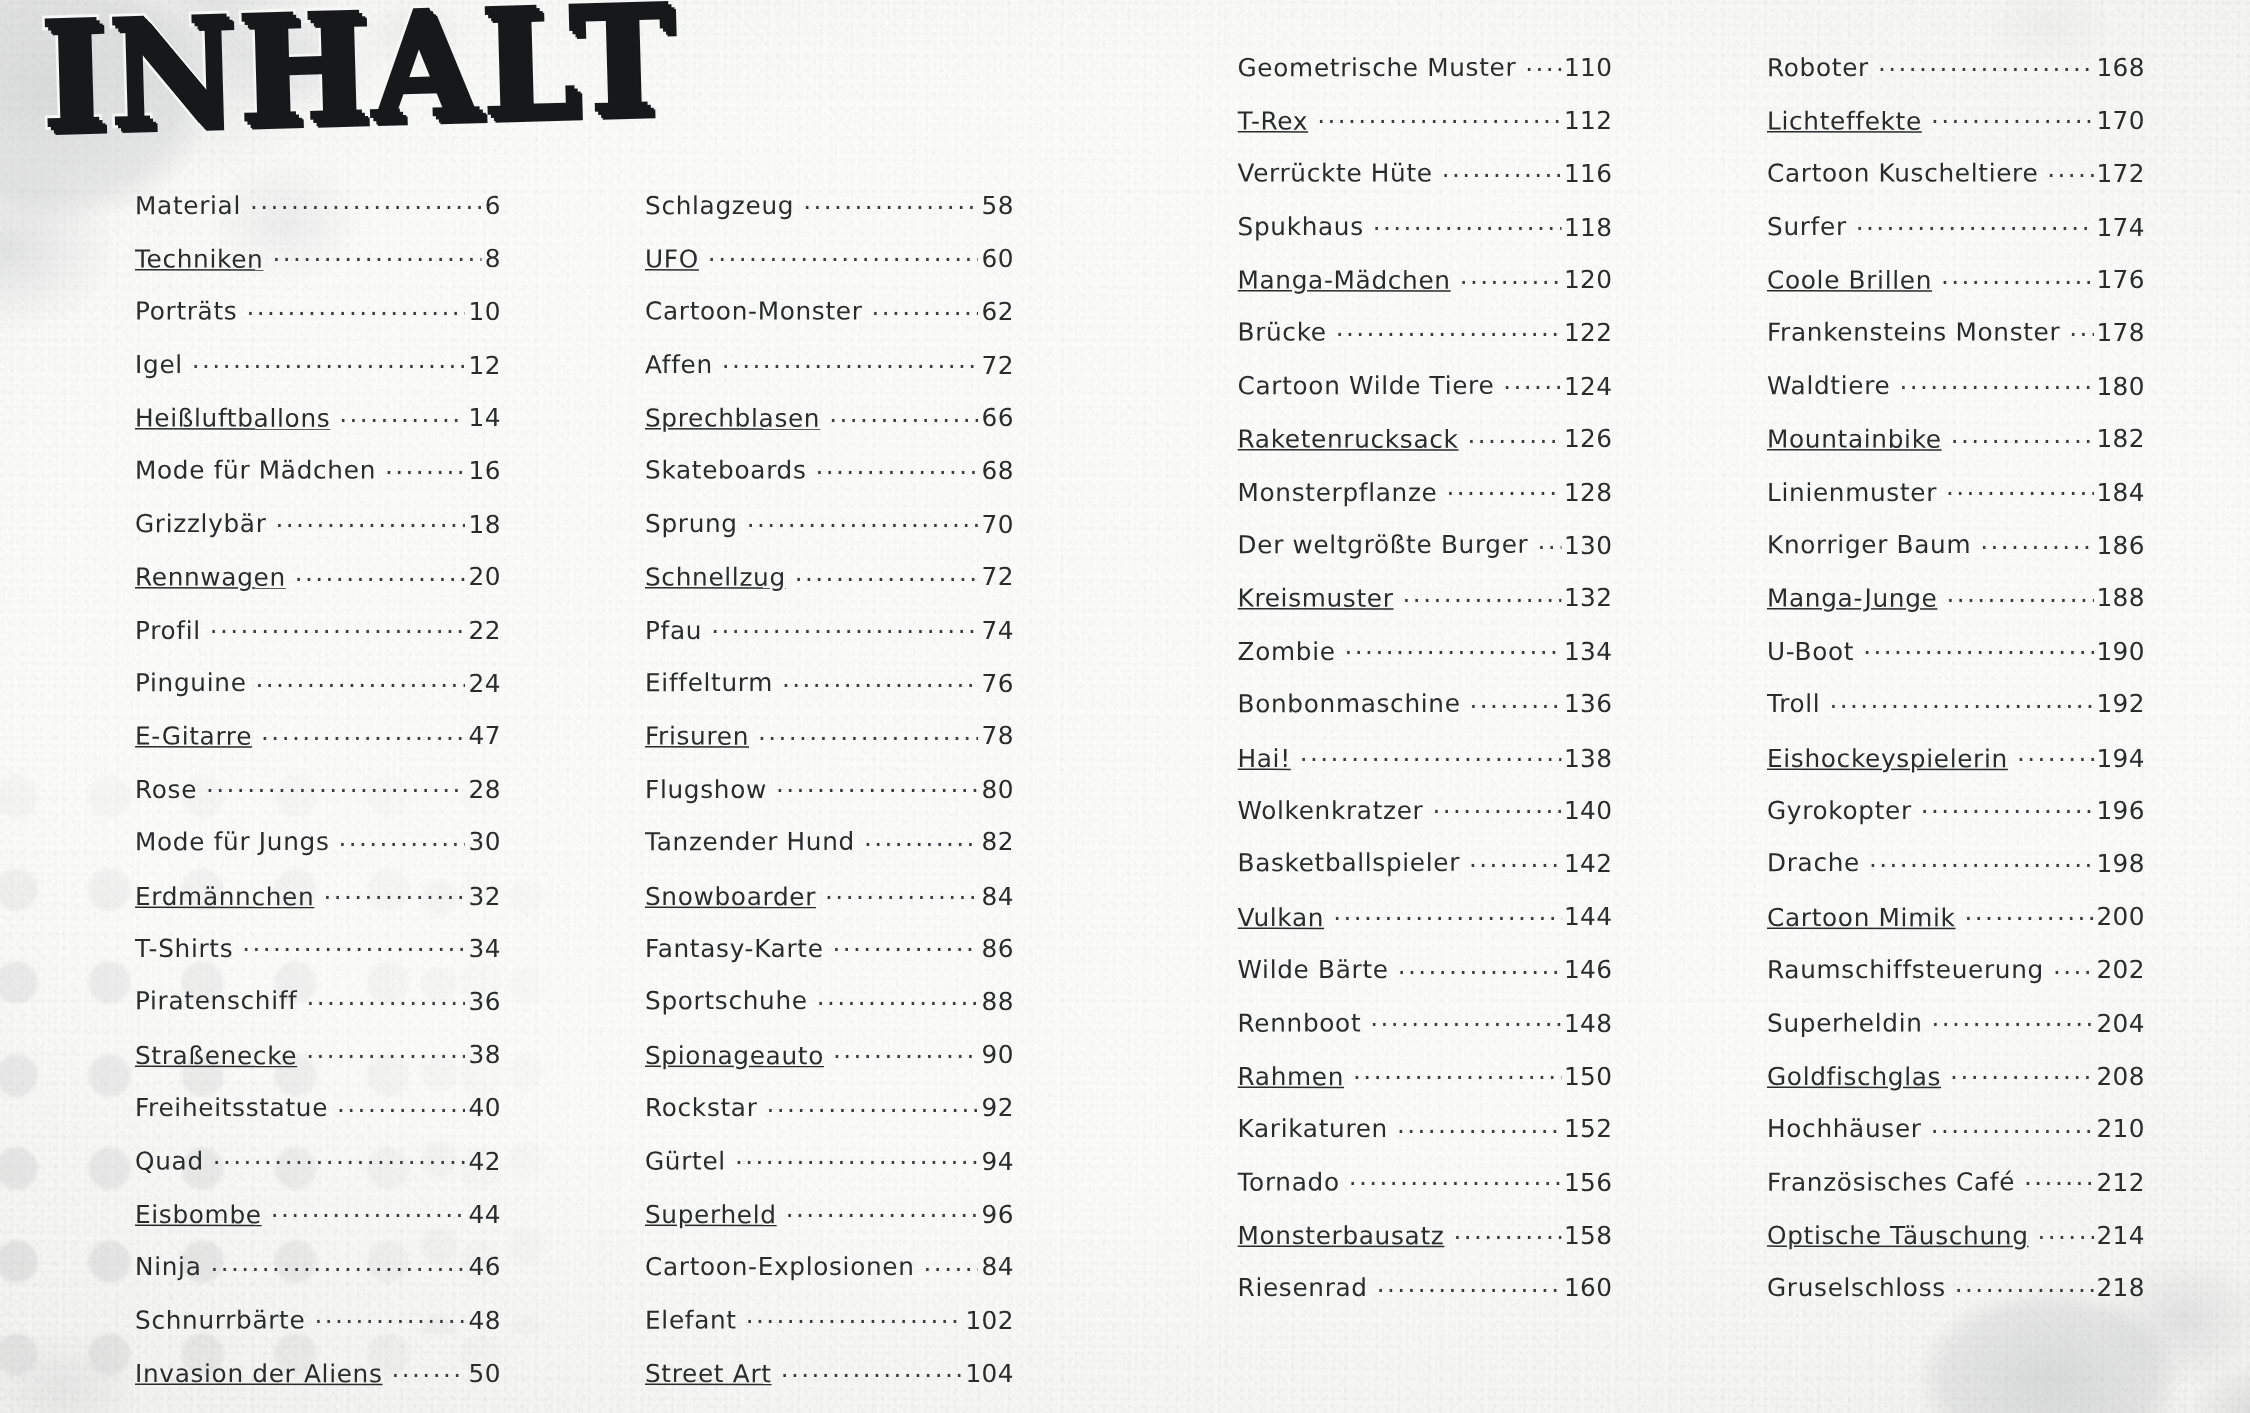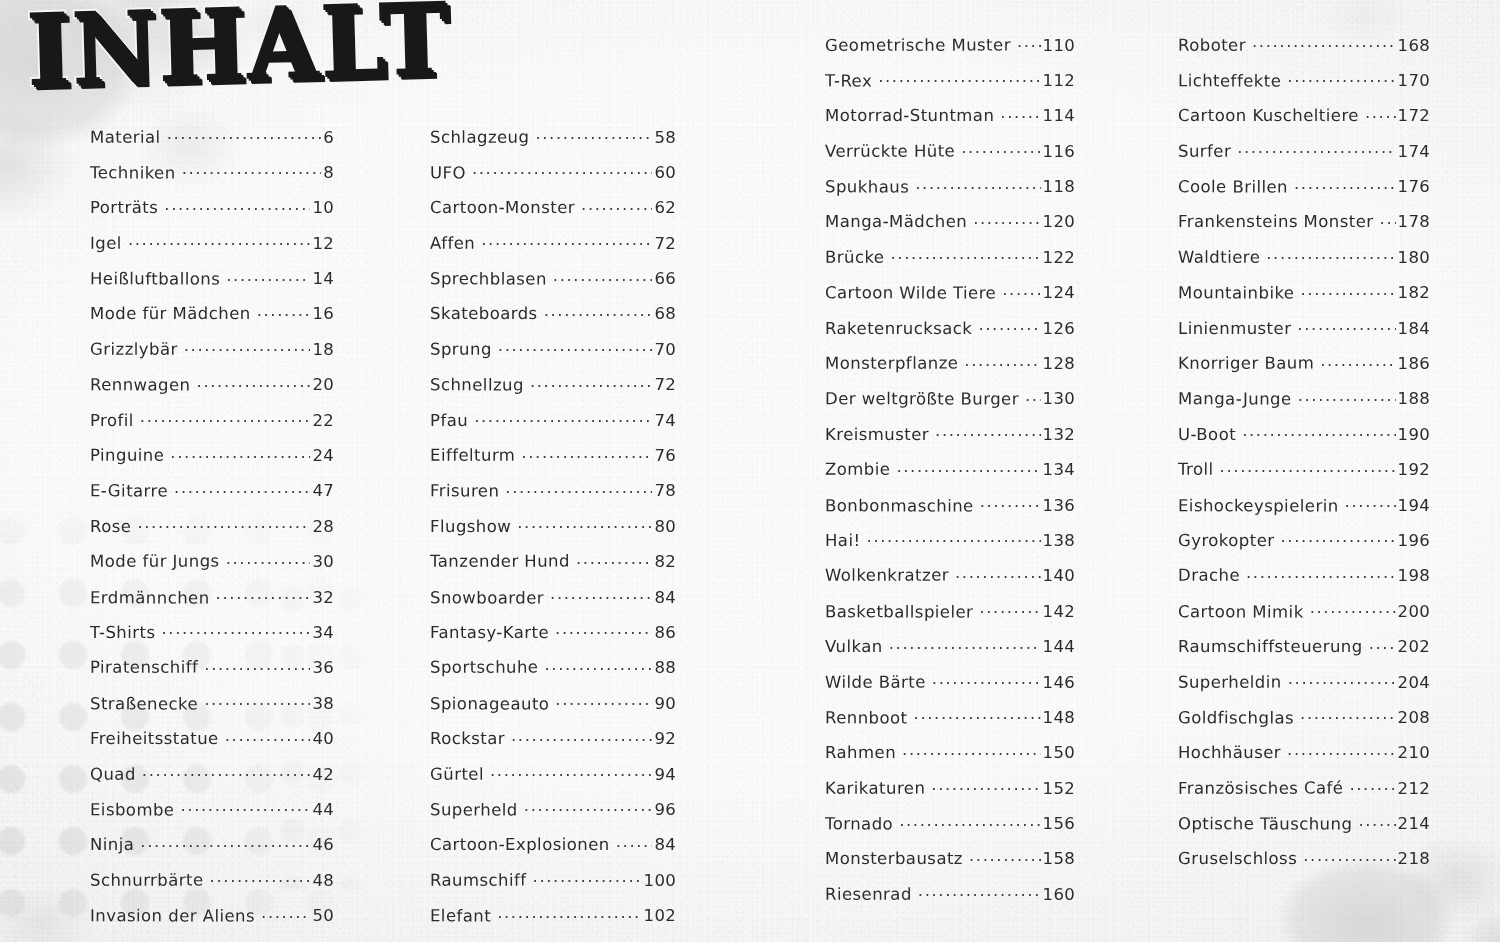--- a/index.html
+++ b/index.html
@@ -201,21 +201,21 @@
     white-space: nowrap;
   }
   .toc-page {
     flex: 0 0 auto;
     padding-left: 1px;
     letter-spacing: 0.3px;
   }
 
   
   .toc-row:nth-child(3n+1) .toc-title { transform: translateY(-0.3px) rotate(-0.12deg); }
-  .toc-row:nth-child(3n+2) .toc-title { transform: translateY(0.4px)  rotate(0.1deg); }
+  .toc-row:nth-child(3n+2) .toc-title { transform: translateY(0.4px)  rotate(0.1deg); text-decoration: underline; }
   .toc-row:nth-child(3n+3) .toc-title { transform: translateY(0px)    rotate(-0.06deg); }
   .toc-row:nth-child(4n+1) .toc-page  { transform: translateY(-0.2px); text-align: right; }
   .toc-row:nth-child(4n+3) .toc-page  { transform: translateY(0.3px); }
 </style>
 </head>
 <body>
 
 <div class="page">
 
   <div class="paper-grain"></div>
@@ -459,25 +459,20 @@
           <span class="toc-title">Superheld</span>
           <span class="toc-leader"></span>
           <span class="toc-page">96</span>
         </div>
         <div class="toc-row">
           <span class="toc-title">Cartoon-Explosionen</span>
           <span class="toc-leader"></span>
           <span class="toc-page">84</span>
         </div>
         <div class="toc-row">
-          <span class="toc-title">Raumschiff</span>
-          <span class="toc-leader"></span>
-          <span class="toc-page">100</span>
-        </div>
-        <div class="toc-row">
           <span class="toc-title">Elefant</span>
           <span class="toc-leader"></span>
           <span class="toc-page">102</span>
         </div>
         <div class="toc-row">
           <span class="toc-title">Street Art</span>
           <span class="toc-leader"></span>
           <span class="toc-page">104</span>
         </div>
       </div>
@@ -486,25 +481,20 @@
           <span class="toc-title">Geometrische Muster</span>
           <span class="toc-leader"></span>
           <span class="toc-page">110</span>
         </div>
         <div class="toc-row">
           <span class="toc-title">T-Rex</span>
           <span class="toc-leader"></span>
           <span class="toc-page">112</span>
         </div>
         <div class="toc-row">
-          <span class="toc-title">Motorrad-Stuntman</span>
-          <span class="toc-leader"></span>
-          <span class="toc-page">114</span>
-        </div>
-        <div class="toc-row">
           <span class="toc-title">Verrückte Hüte</span>
           <span class="toc-leader"></span>
           <span class="toc-page">116</span>
         </div>
         <div class="toc-row">
           <span class="toc-title">Spukhaus</span>
           <span class="toc-leader"></span>
           <span class="toc-page">118</span>
         </div>
         <div class="toc-row">

